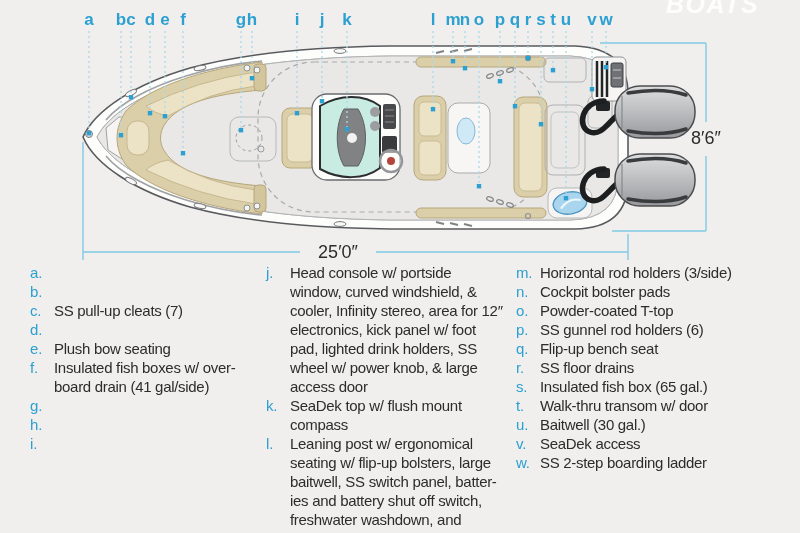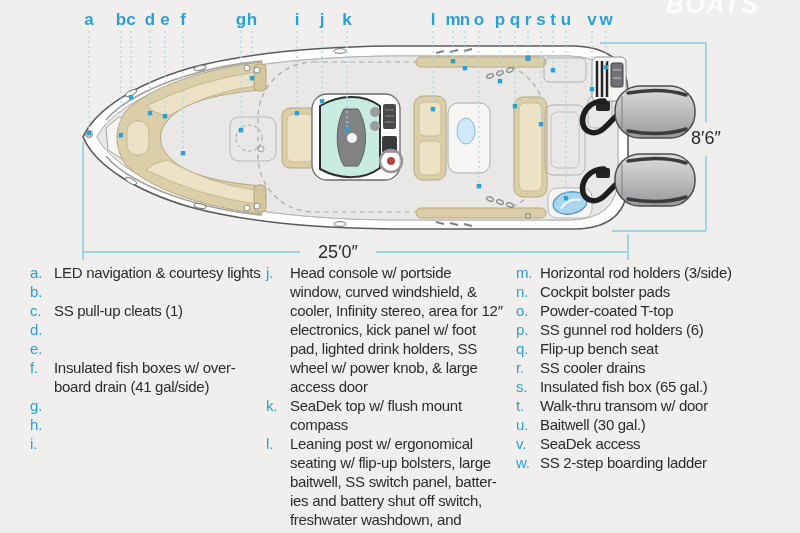--- a/index.html
+++ b/index.html
@@ -261,34 +261,34 @@
         <line class="leader" x1="606" y1="31" x2="606" y2="65"></line>
         <rect class="leader-dot" x="603.8" y="65" width="4.4" height="4.4"></rect>
         <text class="callout-letter" x="606" y="25">w</text>
       </g>
   </svg>
 
   <div class="legend">
     <div class="col c1">
         <div class="item">
           <span class="key">a.</span>
-          <span class="txt">LED navigation &amp; courtesy lights</span>
         </div>
         <div class="item">
           <span class="key">b.</span>
         </div>
         <div class="item">
           <span class="key">c.</span>
-          <span class="txt">SS pull-up cleats (1)</span>
+          <span class="txt">SS pull-up cleats (7)</span>
         </div>
         <div class="item">
           <span class="key">d.</span>
         </div>
         <div class="item">
           <span class="key">e.</span>
+          <span class="txt">Plush bow seating</span>
         </div>
         <div class="item">
           <span class="key">f.</span>
           <span class="txt">Insulated fish boxes w/ over-
 board drain (41 gal/side)</span>
         </div>
         <div class="item">
           <span class="key">g.</span>
         </div>
         <div class="item">
@@ -339,21 +339,21 @@
         <div class="item">
           <span class="key">p.</span>
           <span class="txt">SS gunnel rod holders (6)</span>
         </div>
         <div class="item">
           <span class="key">q.</span>
           <span class="txt">Flip-up bench seat</span>
         </div>
         <div class="item">
           <span class="key">r.</span>
-          <span class="txt">SS cooler drains</span>
+          <span class="txt">SS floor drains</span>
         </div>
         <div class="item">
           <span class="key">s.</span>
           <span class="txt">Insulated fish box (65 gal.)</span>
         </div>
         <div class="item">
           <span class="key">t.</span>
           <span class="txt">Walk-thru transom w/ door</span>
         </div>
         <div class="item">

